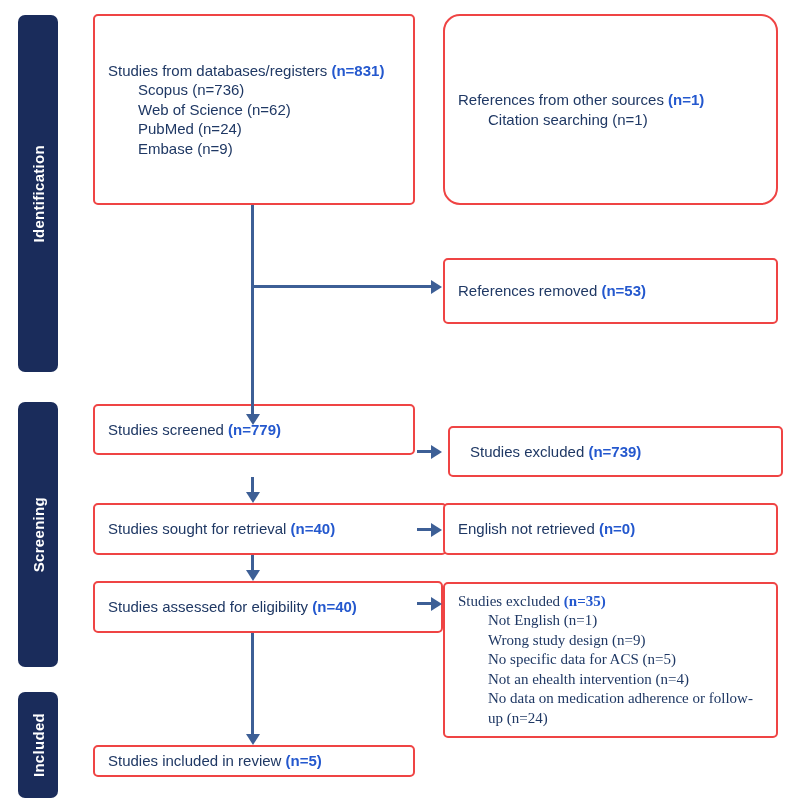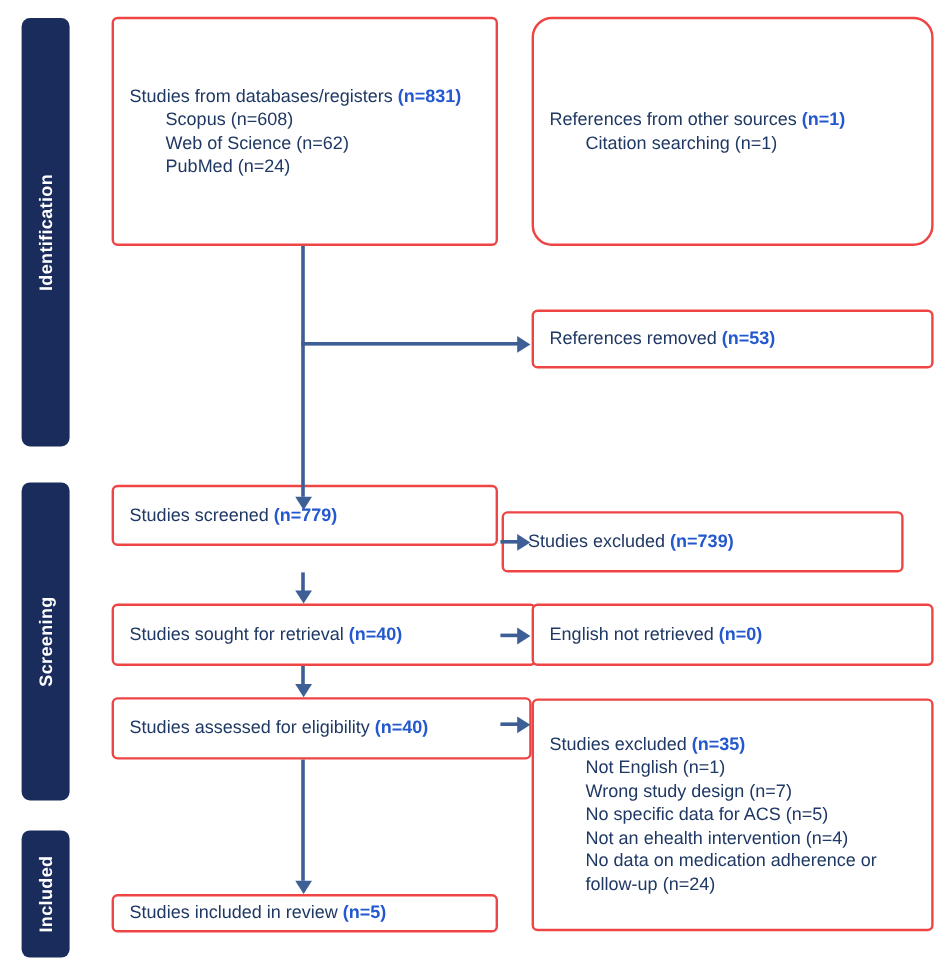--- a/index.html
+++ b/index.html
@@ -49,55 +49,56 @@
   </div>
   <div class="stage" style="top:402px;height:265px;">
     <span class="stage-label">Screening</span>
   </div>
   <div class="stage" style="top:692px;height:106px;">
     <span class="stage-label">Included</span>
   </div>
 
   <div class="fbox" style="left:93px;top:14px;width:322px;height:191px;">
     <div><span>Studies from databases/registers </span><span class="nval">(n=831)</span></div>
-    <div class="sub">Scopus (n=608)</div>
+    <div class="sub">Scopus (n=736)</div>
     <div class="sub">Web of Science (n=62)</div>
     <div class="sub">PubMed (n=24)</div>
+    <div class="sub">Embase (n=9)</div>
   </div>
 
   <div class="fbox" style="left:443px;top:14px;width:335px;height:191px;border-radius:17px;">
     <div><span>References from other sources </span><span class="nval">(n=1)</span></div>
     <div class="sub">Citation searching (n=1)</div>
   </div>
 
-  <div class="fbox" style="left:443px;top:258px;width:335px;height:49px;">
+  <div class="fbox" style="left:443px;top:258px;width:335px;height:66px;">
     <div><span>References removed </span><span class="nval">(n=53)</span></div>
   </div>
 
   <div class="fbox" style="left:93px;top:404px;width:322px;height:51px;">
     <div><span>Studies screened </span><span class="nval">(n=779)</span></div>
   </div>
-  <div class="fbox" style="left:418px;top:426px;width:335px;height:51px;padding-left:20px;">
+  <div class="fbox" style="left:448px;top:426px;width:335px;height:51px;padding-left:20px;">
     <div><span>Studies excluded </span><span class="nval">(n=739)</span></div>
   </div>
 
   <div class="fbox" style="left:93px;top:503px;width:354px;height:52px;">
     <div><span>Studies sought for retrieval </span><span class="nval">(n=40)</span></div>
   </div>
   <div class="fbox" style="left:443px;top:503px;width:335px;height:52px;">
     <div><span>English not retrieved </span><span class="nval">(n=0)</span></div>
   </div>
 
   <div class="fbox" style="left:93px;top:581px;width:350px;height:52px;">
     <div><span>Studies assessed for eligibility </span><span class="nval">(n=40)</span></div>
   </div>
-  <div class="fbox" style="left:443px;top:582px;width:335px;height:194px;">
+  <div class="fbox" style="left:443px;top:582px;width:335px;height:156px;font-family:Liberation Serif, serif;">
     <div><span>Studies excluded </span><span class="nval">(n=35)</span></div>
     <div class="sub">Not English (n=1)</div>
-    <div class="sub">Wrong study design (n=7)</div>
+    <div class="sub">Wrong study design (n=9)</div>
     <div class="sub">No specific data for ACS (n=5)</div>
     <div class="sub">Not an ehealth intervention (n=4)</div>
     <div class="sub">No data on medication adherence or follow-up (n=24)</div>
   </div>
 
   <div class="fbox" style="left:93px;top:745px;width:322px;height:32px;">
     <div><span>Studies included in review </span><span class="nval">(n=5)</span></div>
   </div>
 
   <div class="line" style="left:251px;top:205px;width:3px;height:209px;"></div>

